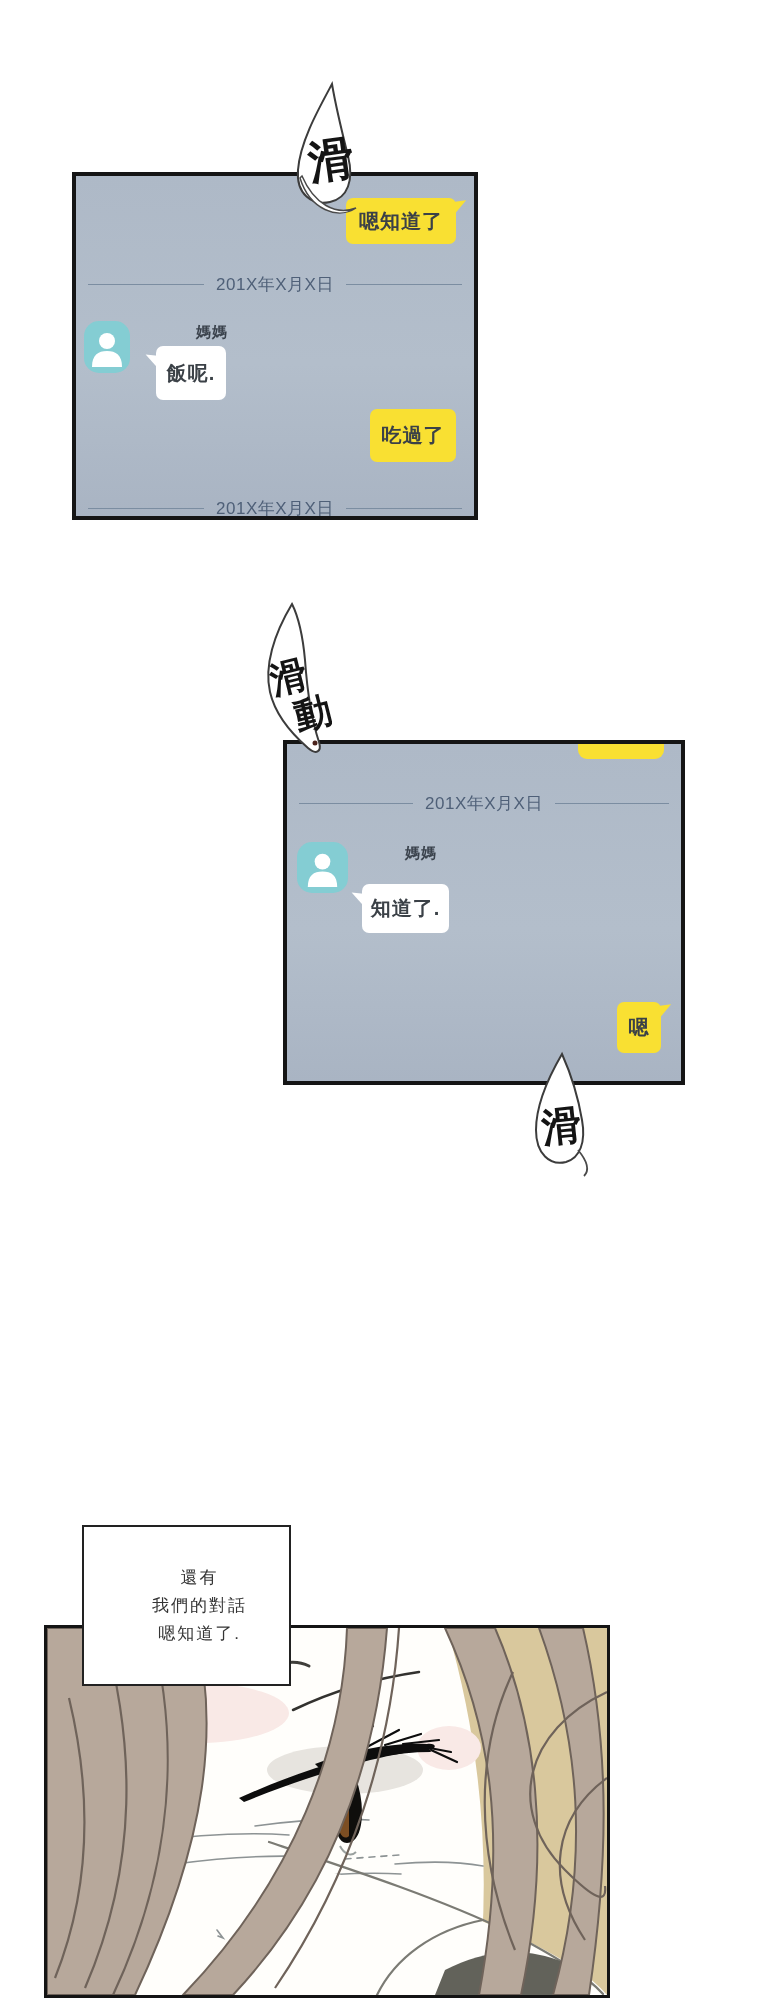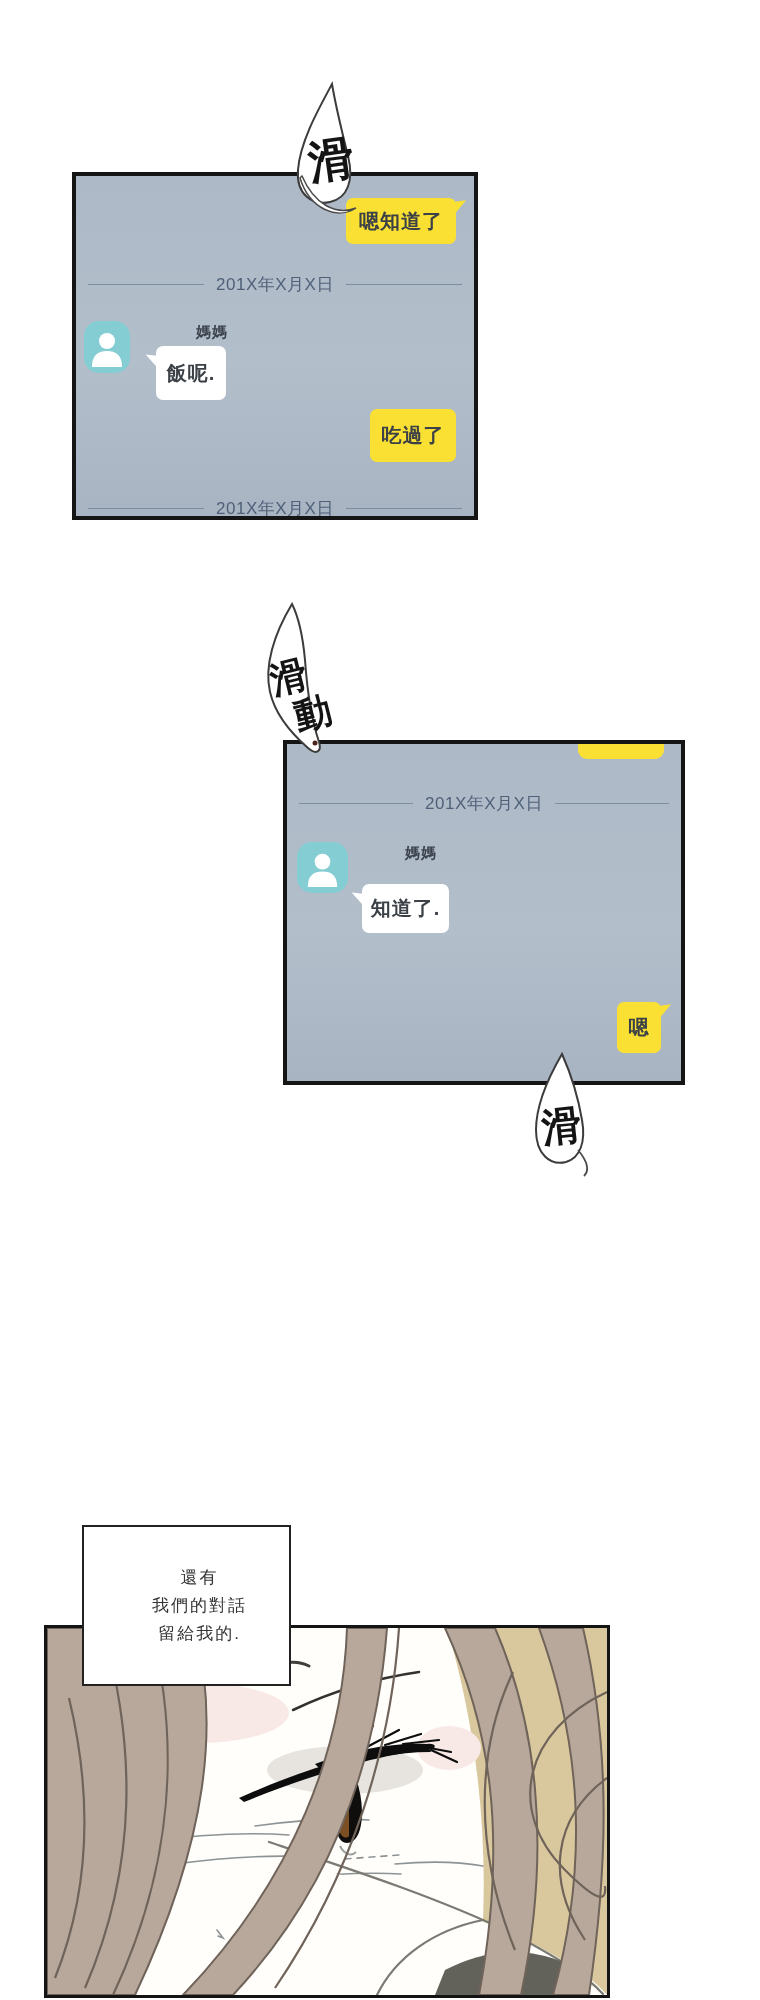--- a/index.html
+++ b/index.html
@@ -197,16 +197,16 @@
         <path d="M560,64 C 478,102 458,182 518,242 C 548,272 560,276 558,258"></path>
         <path d="M560,150 C 506,190 498,252 538,312"></path>
         <path d="M466,44 C 428,124 428,224 468,322"></path>
       </g>
     </svg>
   </div>
 
   <div class="caption-box">
     <div>還有</div>
     <div>我們的對話</div>
-    <div>留給我的.</div>
+    <div>嗯知道了.</div>
   </div>
 
 </div>
 
 </body></html>

